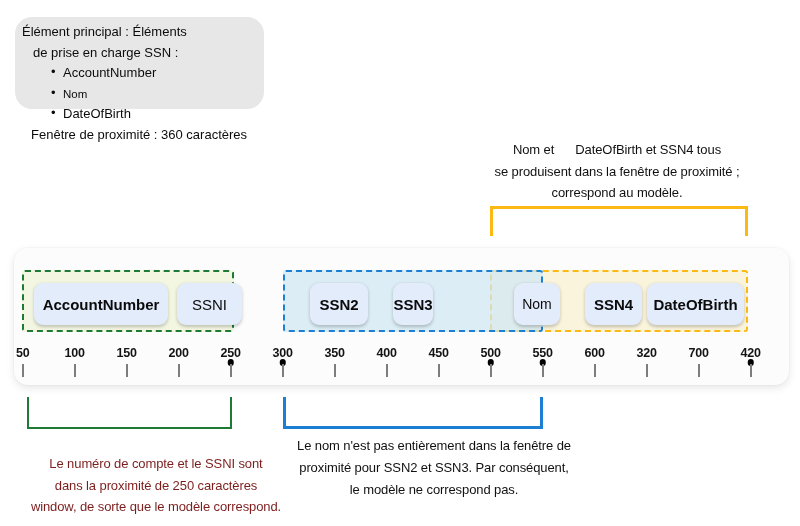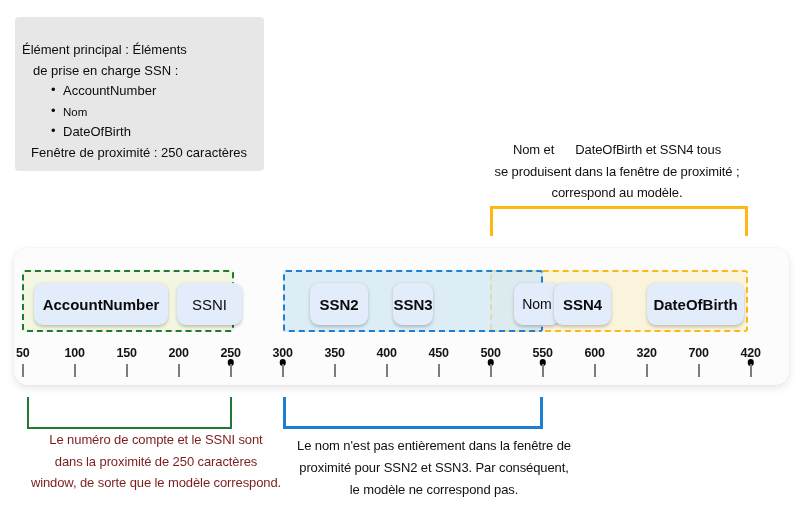--- a/index.html
+++ b/index.html
@@ -8,34 +8,34 @@
     --yellow-window:#fdb913;--yellow-fill:#faf4dd;
     --maroon-text:#7c1d1d;  --info-box-bg:#e7e7e7;
     --chip-fill:#e3ecfb;    --board-bg:#fcfcfc;
   }
   *{box-sizing:border-box;margin:0;padding:0}
   html,body{width:800px;height:526px;overflow:hidden;background:#ffffff;
     font-family:"Liberation Sans","DejaVu Sans",sans-serif;color:#1a1a1a;position:relative}
   .stage{position:absolute;inset:0}
 
   
-  .info-box{position:absolute;left:15px;top:17px;width:249px;height:154px;
-    background:var(--info-box-bg);border-radius:4px;padding:23px 8px 6px 7px;
+  .info-box{position:absolute;left:15px;top:17px;width:249px;height:92px;
+    background:var(--info-box-bg);border-radius:17px;padding:5px 8px 6px 7px;
     font-size:13px;line-height:20.5px;color:#0c0c0c}
   .ib-line2{padding-left:11px}
   .ib-bullet{padding-left:41px;position:relative}
   .ib-bullet .bdot{position:absolute;left:29px;top:-1px;font-size:13px}
   .ib-bullet:nth-of-type(4){font-size:11.5px}
   .ib-footer{padding-left:9px}
 
   
   .ann{position:absolute;text-align:center;font-size:13px;line-height:21.5px;
     color:#111;letter-spacing:-.1px}
   .ann-tr{left:448px;top:139px;width:338px}
-  .ann-bl{left:10px;top:429px;width:292px;color:var(--maroon-text);line-height:21.5px}
+  .ann-bl{left:10px;top:453px;width:292px;color:var(--maroon-text);line-height:21.5px}
   .ann-bm{left:282px;top:435px;width:304px;line-height:22px}
 
   
   .bracket{position:absolute}
   .bracket-top-yellow{left:490px;top:206px;width:258px;height:30px;
     border-top:3px solid var(--yellow-window);
     border-left:3px solid var(--yellow-window);
     border-right:3px solid var(--yellow-window)}
   .bracket-bottom{border-bottom-style:solid;border-left-style:solid;border-right-style:solid;top:397px;height:32px}
   .bracket-bottom-green{left:27px;width:205px;border-color:var(--green-window);border-width:2.5px}
@@ -53,21 +53,21 @@
   
   .chip{position:absolute;top:283px;height:42px;background:var(--chip-fill);
     border-radius:9px;display:flex;align-items:center;justify-content:center;
     font-size:15px;font-weight:600;color:#0b0b0b;
     box-shadow:0 1.5px 3.5px rgba(0,0,0,.22)}
   .chip-0{left:34px;width:134px}
   .chip-1{left:177px;width:65px;font-weight:400}
   .chip-2{left:310px;width:58px}
   .chip-3{left:393px;width:40px}
   .chip-4{left:514px;width:46px;font-weight:400;font-size:14px}
-  .chip-5{left:554px;width:57px}
+  .chip-5{left:585px;width:57px}
   .chip-6{left:647px;width:97px}
 
   
   .ruler{position:absolute;left:0;top:346px;width:800px;height:36px}
   .tick{position:absolute;top:0;width:0}
   .tick .lbl{position:absolute;left:0;top:0;transform:translateX(-50%);
     font-size:12.5px;font-weight:700;color:#141414;white-space:nowrap;letter-spacing:-.2px}
   .tick .dot{position:absolute;left:0;top:13px;transform:translateX(-50%);
     width:6.5px;height:6.5px;background:#000;border-radius:50%}
   .tick .line{position:absolute;left:-1px;top:18px;width:2px;height:13px;background:#7d7d7d}
@@ -76,21 +76,21 @@
 <body>
 
 <div class="stage">
 
   <div class="info-box">
     <div class="ib-line1">Élément principal : Éléments</div>
     <div class="ib-line2">de prise en charge SSN :</div>
     <div class="ib-bullet"><span class="bdot">•</span><span>AccountNumber</span></div>
     <div class="ib-bullet"><span class="bdot">•</span><span>Nom</span></div>
     <div class="ib-bullet"><span class="bdot">•</span><span>DateOfBirth</span></div>
-    <div class="ib-footer">Fenêtre de proximité : 250 caractères</div>
+    <div class="ib-footer">Fenêtre de proximité : 360 caractères</div>
   </div>
 
   <div class="ann ann-tr">
     <div>Nom et &nbsp;&nbsp;&nbsp;&nbsp; DateOfBirth et SSN4 tous</div>
     <div>se produisent dans la fenêtre de proximité ;</div>
     <div>correspond au modèle.</div>
   </div>
 
   <div class="bracket bracket-top-yellow"></div>
 

